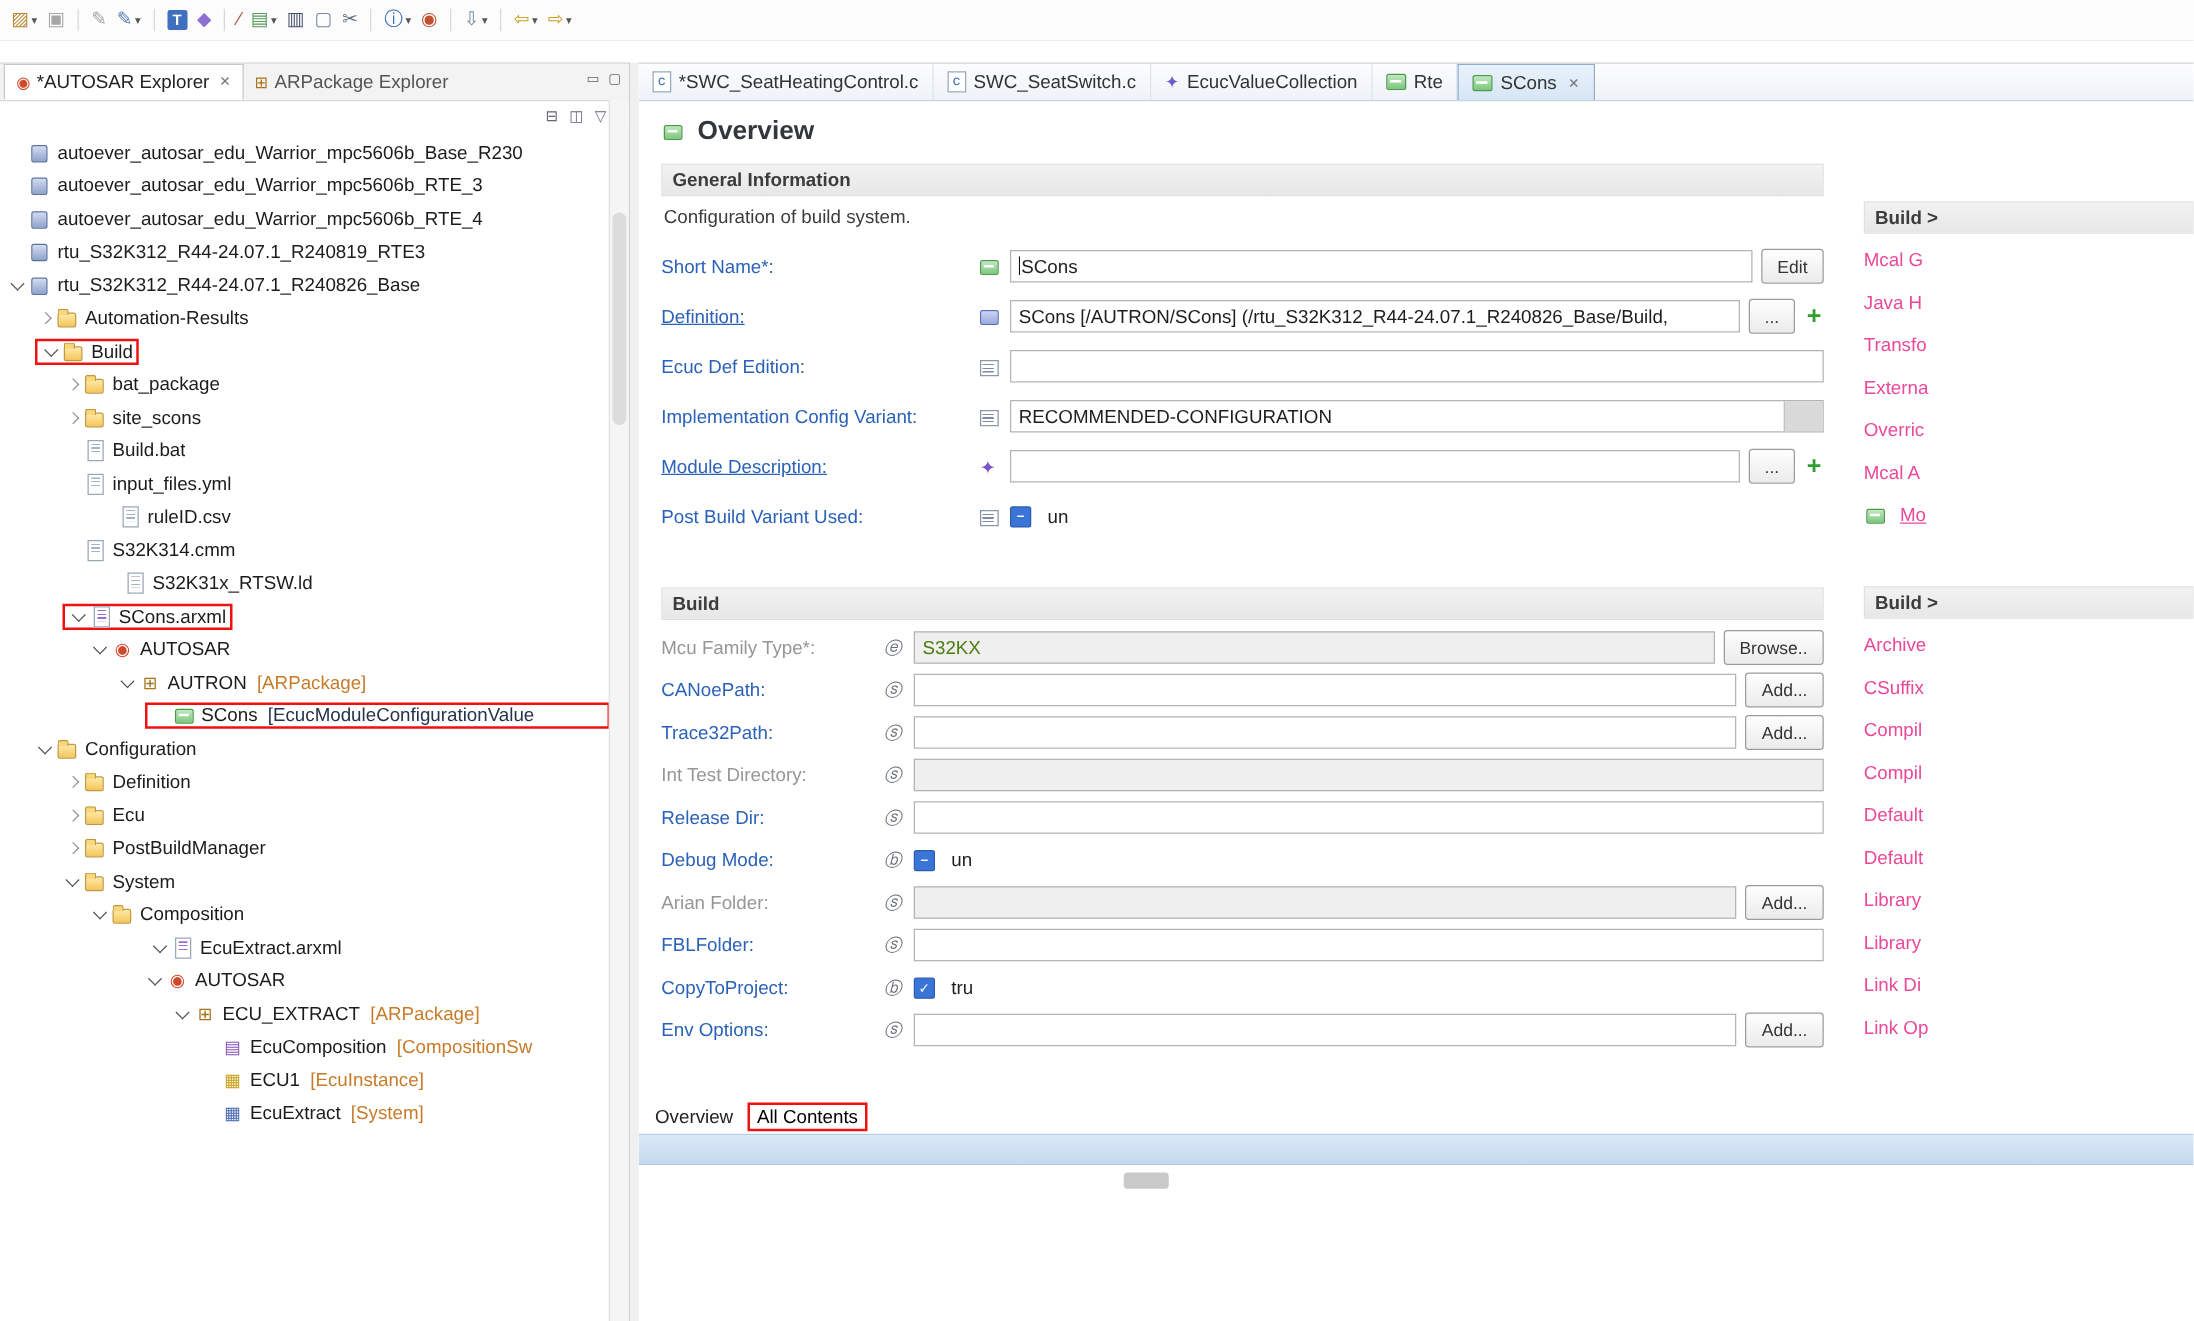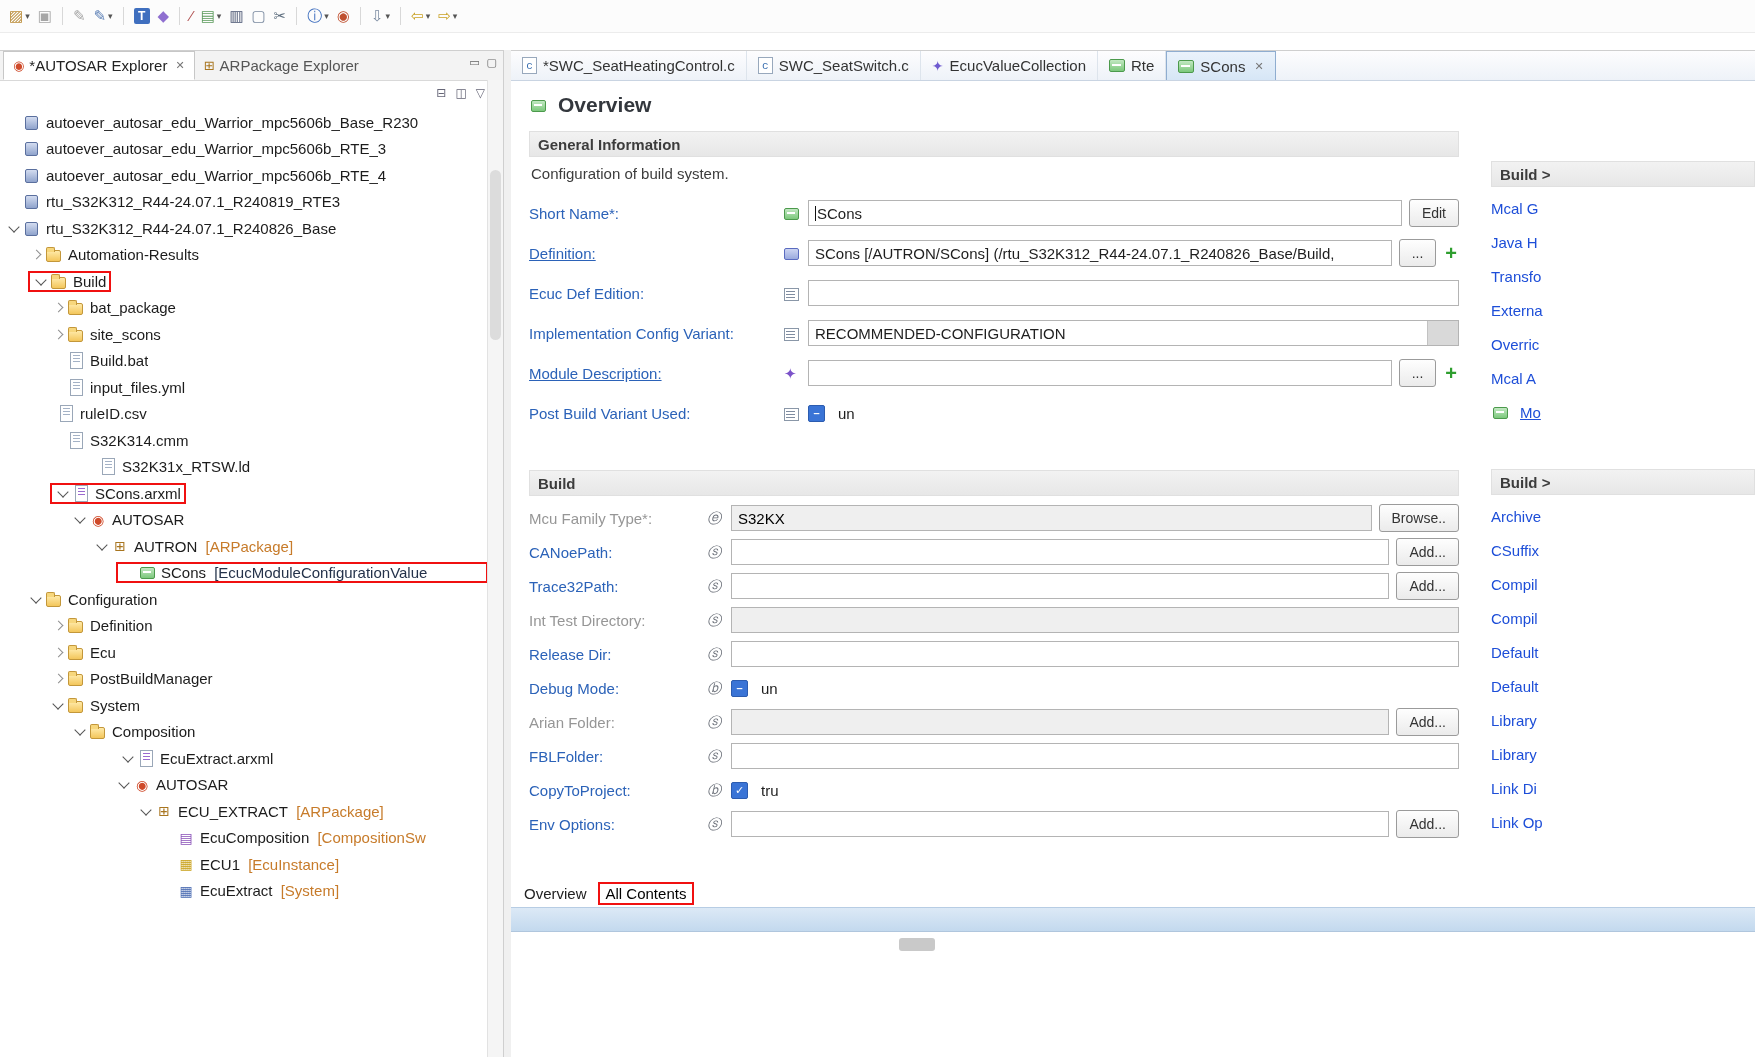--- a/index.html
+++ b/index.html
@@ -81,32 +81,32 @@
   .fic{width:24px;flex:none;text-align:left;font-size:14px;color:#6b7079;font-style:italic;position:relative;height:17px;}
   .fic.diamond{color:#7b52c9;font-style:normal;font-size:15px;}
   .fic.green-module::before{content:"";position:absolute;left:0;top:3px;width:13px;height:10px;background:linear-gradient(#c2e8c2,#7cc87c);border:1px solid #4c9a4c;border-radius:2px;}
   .fic.green-module::after{content:"";position:absolute;left:3px;top:7px;width:8px;height:2px;background:#fff;}
   .fic.blue-module::before{content:"";position:absolute;left:0;top:3px;width:13px;height:10px;background:linear-gradient(#ccd4f2;,#9aaade);background:linear-gradient(#ccd4f2,#9aaade);border:1px solid #5a6bc0;border-radius:2px;}
   .fic.list::before{content:"";position:absolute;left:0;top:3px;width:13px;height:11px;background:#fff;border:1px solid #8a97a8;}
   .fic.list::after{content:"";position:absolute;left:2px;top:6px;width:9px;height:7px;background:repeating-linear-gradient(to bottom,#7f8ca0 0 1px,transparent 1px 3px);}
   .fctrl{flex:1;display:flex;align-items:center;gap:7px;min-width:0;}
   .finput{flex:1;height:26px;border:1px solid #b4b4b4;background:#fff;display:flex;align-items:center;padding:0 6px;min-width:0;position:relative;box-sizing:border-box;}
   .finput.dis{background:#efefef;}
-  .finput.dis .fval{color:#000000;}
+  .finput.dis .fval{color:#4d7c0f;}
   .fval{font-size:15px;white-space:nowrap;overflow:hidden;color:#1e1e1e;}
   .finput.caret .fval::before{content:"";display:inline-block;width:1px;height:15px;background:#111;margin-right:1px;vertical-align:-2px;}
   .endcap{position:absolute;right:0;top:0;bottom:0;width:30px;background:#d9d9d9;border-left:1px solid #c2c2c2;}
   .btn{height:28px;padding:0 12px;font-size:14px;font-family:inherit;border:1px solid #9b9b9b;border-radius:3px;background:linear-gradient(#fefefe,#ebebeb);color:#333;flex:none;white-space:nowrap;}
   .plusbtn{flex:none;font-size:20px;font-weight:bold;color:#2f9e2f;line-height:20px;padding:0 2px;}
   .cbx{width:15px;height:15px;flex:none;background:#3a74d6;border:1px solid #2c5cb0;border-radius:2px;color:#fff;display:inline-flex;align-items:center;justify-content:center;font-size:11px;font-weight:bold;margin-right:6px;}
   .cbxtext{font-size:15px;color:#1e1e1e;}
   
   .ohead{background:linear-gradient(#f2f2f2,#e7e7e7);border:1px solid #e0e0e0;height:24px;display:flex;align-items:center;padding:0 8px;font-weight:bold;color:#3c3c3c;font-size:15px;margin-bottom:4px;white-space:nowrap;overflow:hidden;}
   .ohead.second{margin-top:40px;}
-  .olink{height:34px;display:flex;align-items:center;font-size:15px;color:#1d4ed8;white-space:nowrap;overflow:hidden;cursor:default;}
+  .olink{height:34px;display:flex;align-items:center;font-size:15px;color:#ec4899;white-space:nowrap;overflow:hidden;cursor:default;}
   .olink.special{text-decoration:underline;gap:6px;}
   .olink .ticon{text-decoration:none;}
   
   .bottom-strip{position:absolute;left:0;right:0;top:829px;bottom:0;background:#fff;}
   .bottom-tabs{height:27px;display:flex;align-items:center;gap:4px;padding-left:6px;background:#fff;}
   .btab{font-size:15px;color:#222;padding:2px 7px;white-space:nowrap;}
   .btab.redbox{border:2px solid #f01010;padding:1px 6px;color:#000000;}
   .bluebar{height:23px;background:linear-gradient(#dce9f6,#c3d9ee);border-top:1px solid #b7cde4;border-bottom:1px solid #b0c6dd;}
   .below-bar{position:relative;height:100%;background:#fff;}
   .hthumb{position:absolute;left:388px;top:6px;width:36px;height:13px;background:#c9c9c9;border-radius:3px;}
@@ -273,21 +273,21 @@
             <span class="tlabel">Build.bat</span>
           </span>
         </div>
         <div class="trow" style="padding-left: 50px;">
           <span class="rowbox">
             <span class="chev none"></span>
             <span class="ticon file"></span>
             <span class="tlabel">input_files.yml</span>
           </span>
         </div>
-        <div class="trow" style="padding-left: 40px;">
+        <div class="trow" style="padding-left: 78px;">
           <span class="rowbox">
             <span class="chev none"></span>
             <span class="ticon file"></span>
             <span class="tlabel">ruleID.csv</span>
           </span>
         </div>
         <div class="trow" style="padding-left: 50px;">
           <span class="rowbox">
             <span class="chev none"></span>
             <span class="ticon file"></span>

